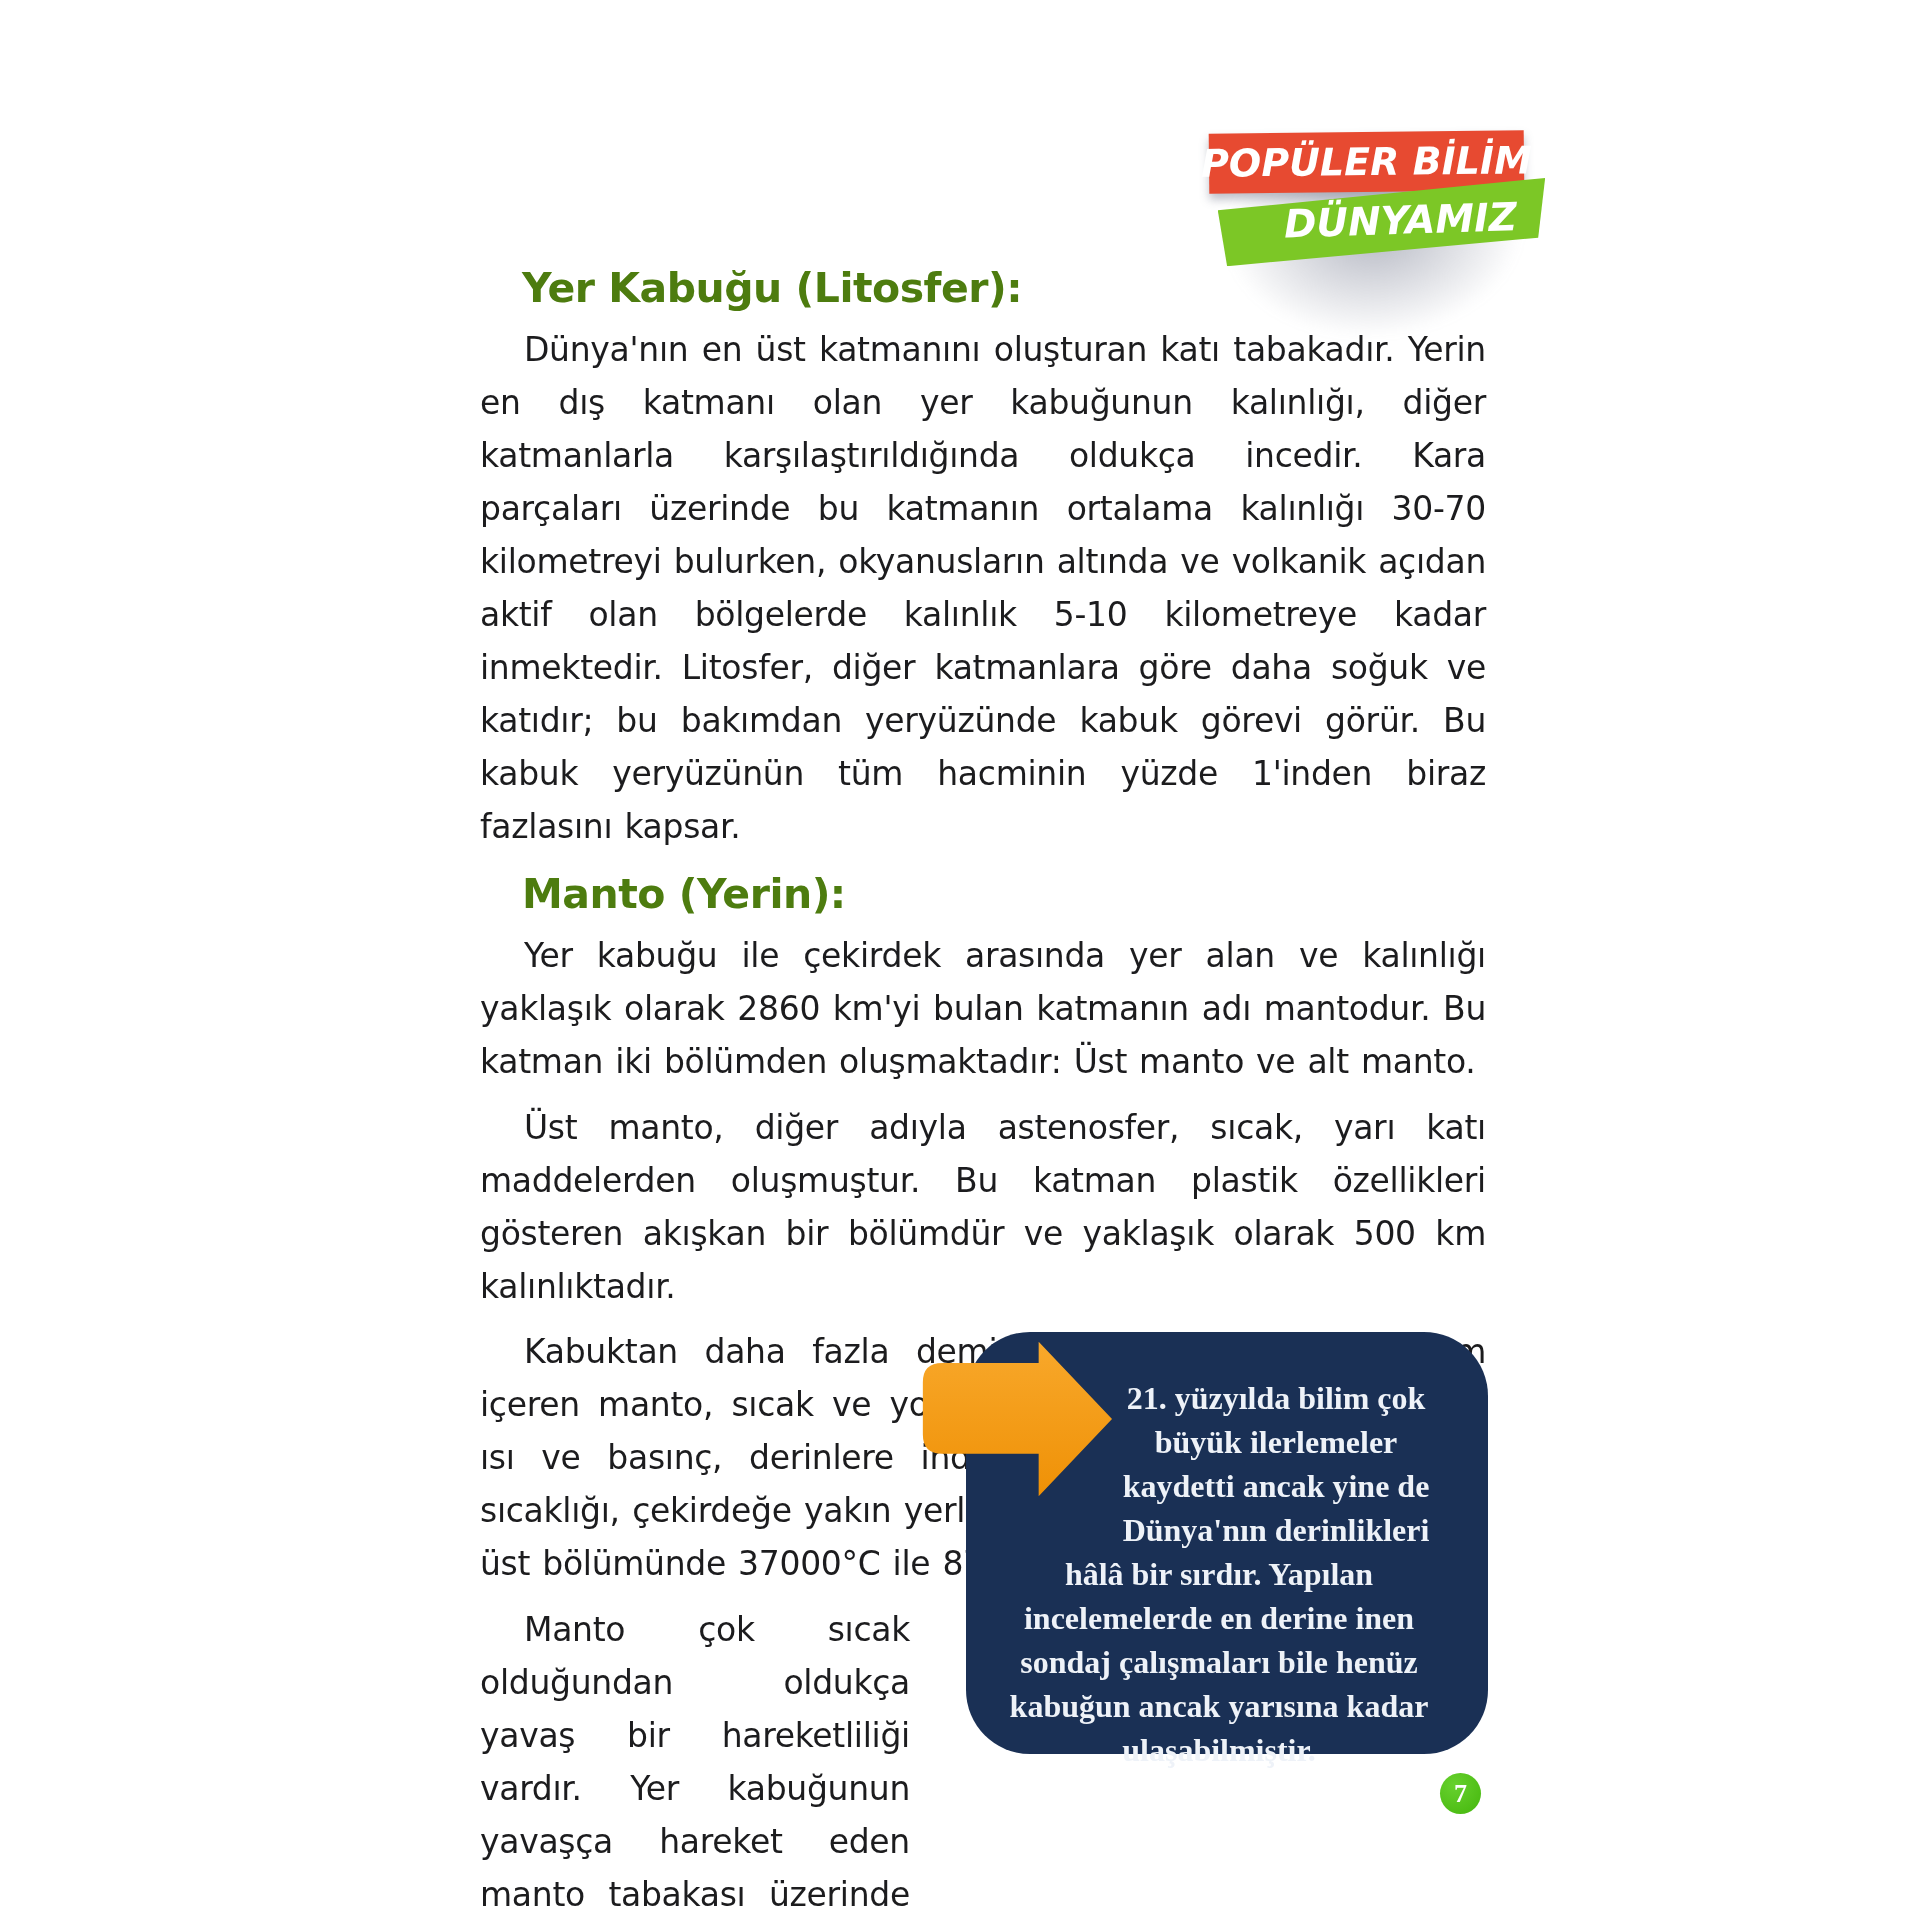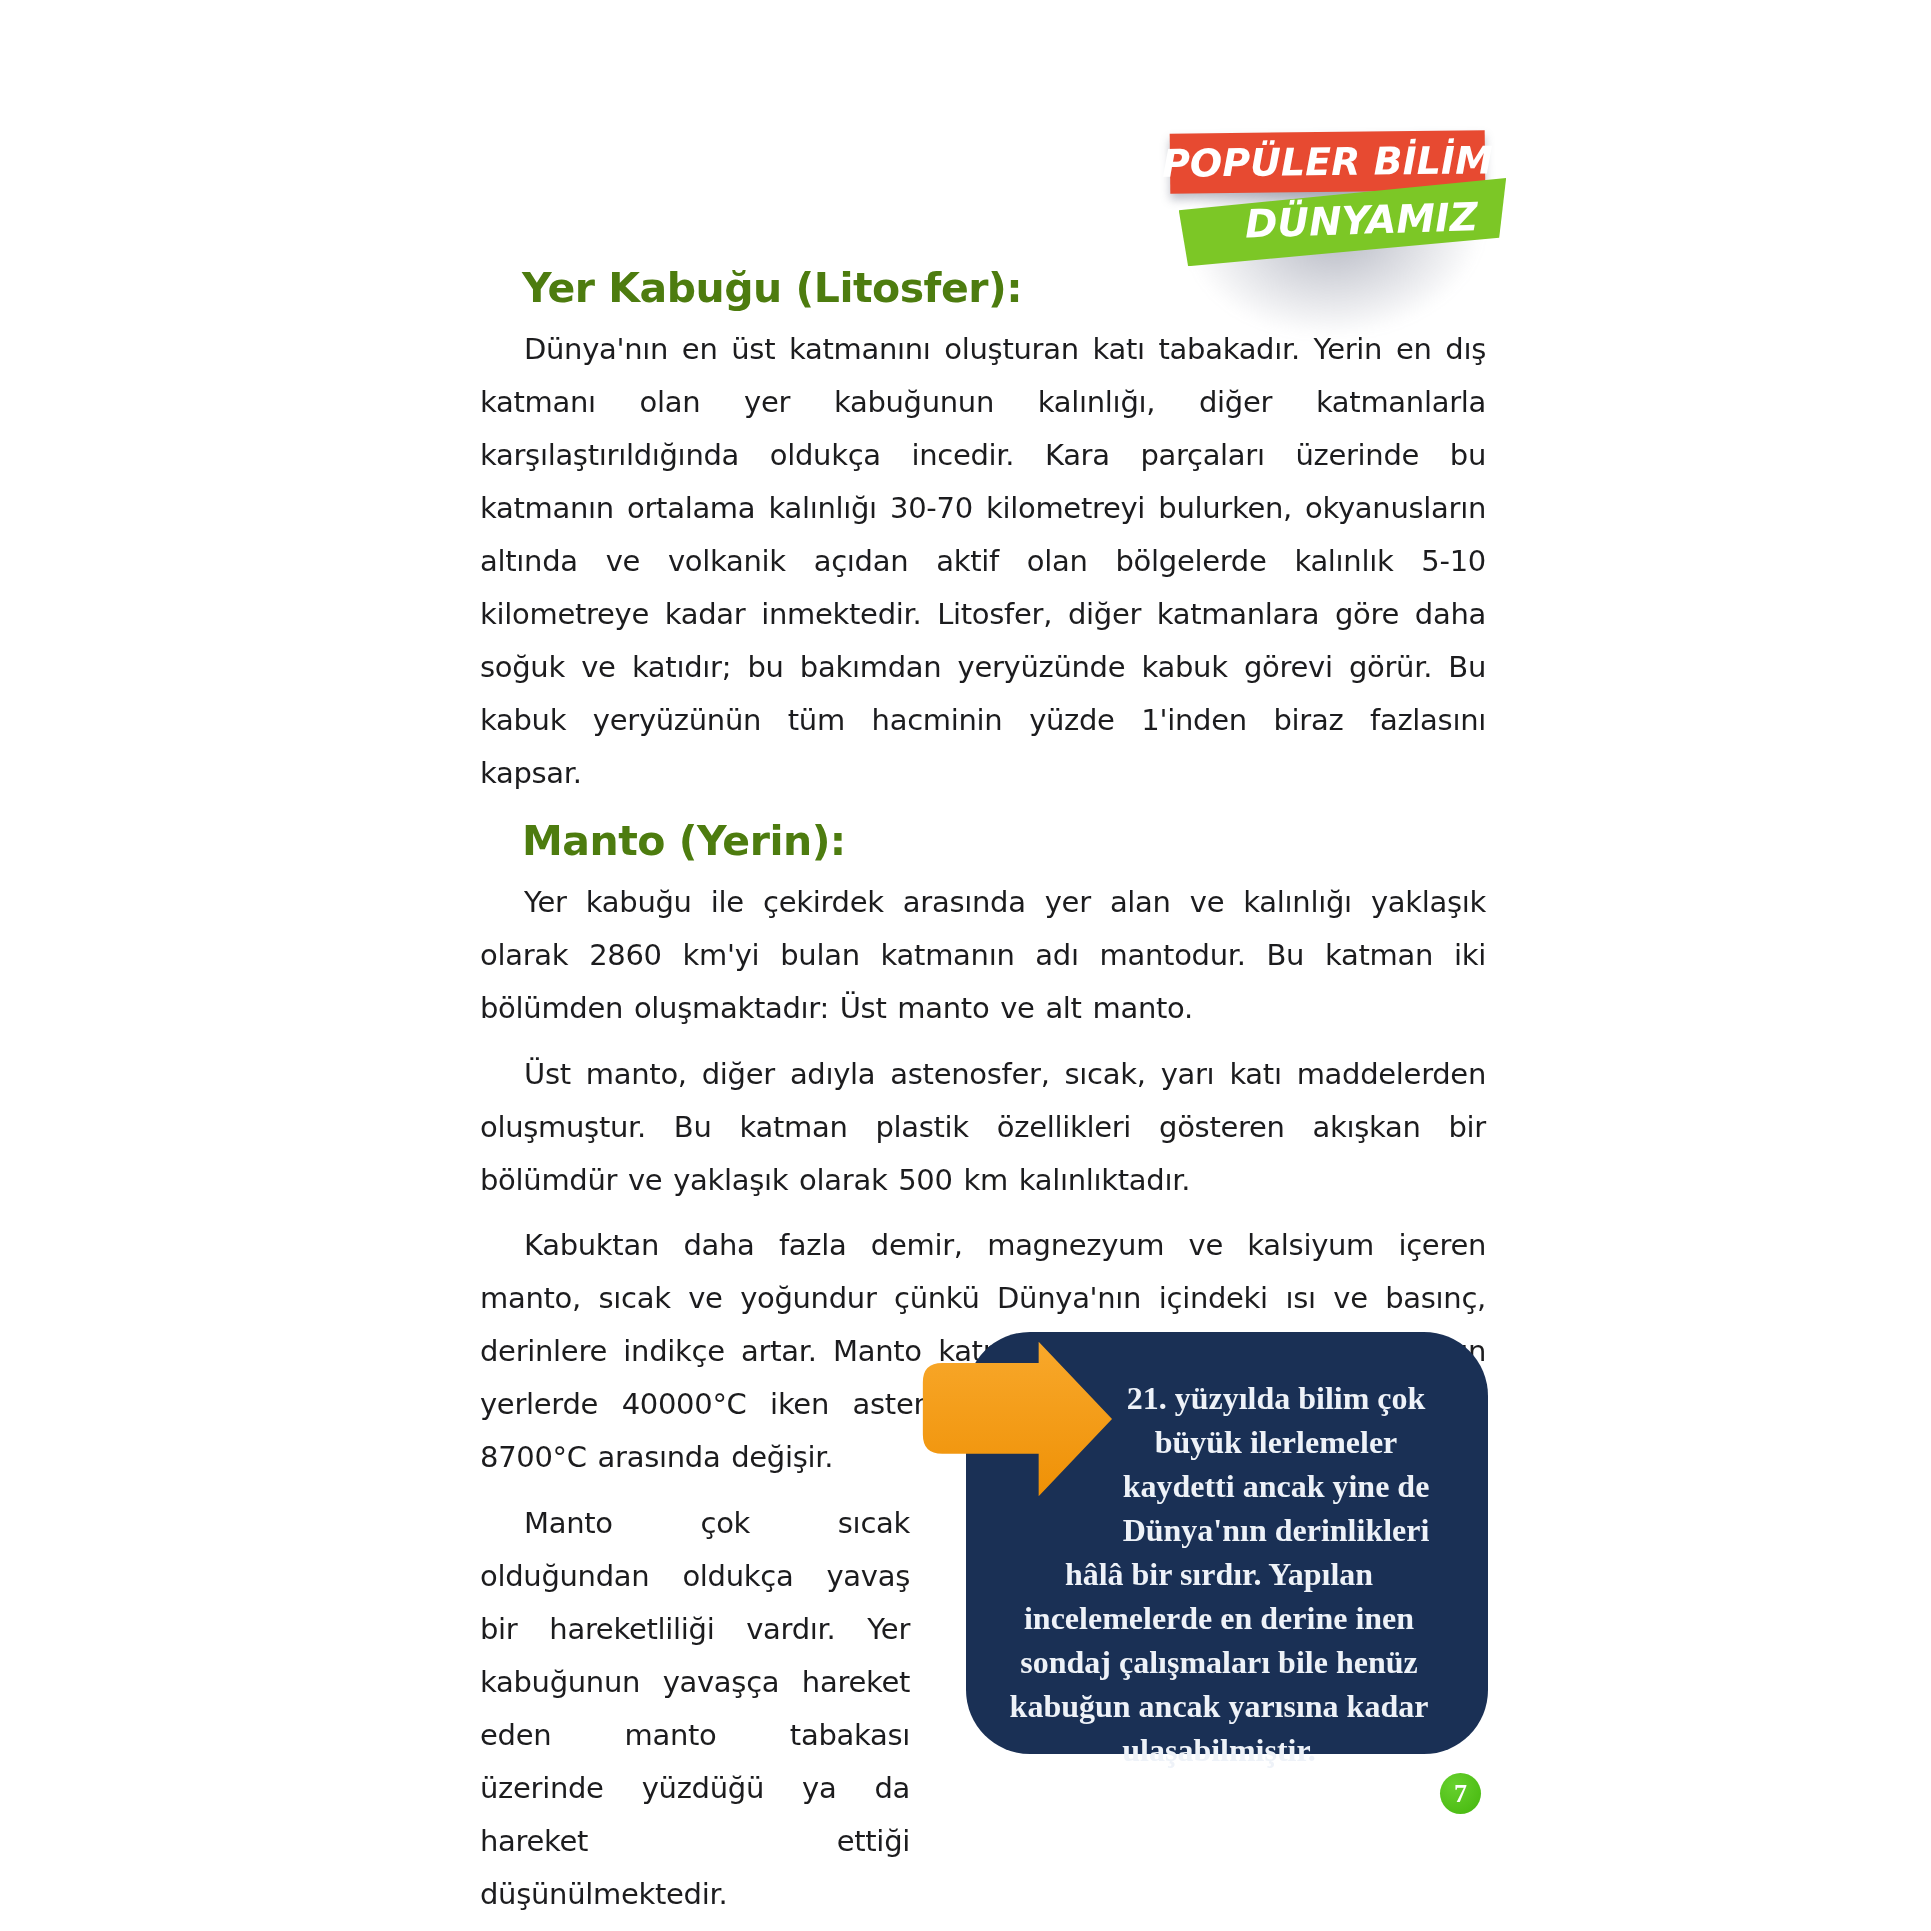--- a/index.html
+++ b/index.html
@@ -2,21 +2,21 @@
 <html><head>
 <meta charset="utf-8">
 <style>
   html,body{margin:0;padding:0;}
   body{
     width:1931px;height:1931px;position:relative;background:#ffffff;
     font-family:"DejaVu Sans",sans-serif;overflow:hidden;
   }
 
   
-  .badge-wrap{position:absolute;left:1158px;top:122px;width:367px;height:164px;}
+  .badge-wrap{position:absolute;left:1197px;top:122px;width:367px;height:164px;}
   .badge-shadow{
     position:absolute;left:9.7px;top:46px;width:338px;height:183px;
     background:radial-gradient(ellipse at 50% 35%, rgba(120,125,145,.55), rgba(120,125,145,0) 62%);
     filter:blur(5.8px);transform:rotate(-4deg);
   }
   .badge-red{
     position:absolute;left:11.6px;top:9.7px;width:315px;height:60px;
     background:#e74a31;transform:rotate(-0.6deg);
     display:flex;align-items:center;justify-content:center;
     box-shadow:0 5.8px 9.7px rgba(110,115,135,.45);
@@ -36,21 +36,21 @@
     padding-right:29px;white-space:nowrap;transform:rotate(-0.6deg);
   }
 
   
   .content{position:absolute;left:480px;top:259px;width:1006px;color:#1c1c1e;}
   .content h2{
     color:#4d7c0f;font-size:41px;line-height:58px;font-weight:bold;
     margin:0 0 5.8px 42px;letter-spacing:-0.5px;
   }
   .content p{
-    font-size:29px;line-height:53px;text-align:justify;text-indent:44px;
+    font-size:33px;line-height:53px;text-align:justify;text-indent:44px;
     margin:0 0 12.6px 0;letter-spacing:-0.3px;word-spacing:1.9px;
   }
   .content p.narrow{width:430px;margin-bottom:0;}
 
   
   .callout{
     position:absolute;left:966px;top:1332px;width:522px;height:422px;
     background:#1a3055;border-radius:64px;box-sizing:border-box;
     padding:44px 49px 0 33px;
     color:#eef2f8;font-family:"Liberation Serif","DejaVu Serif",serif;

